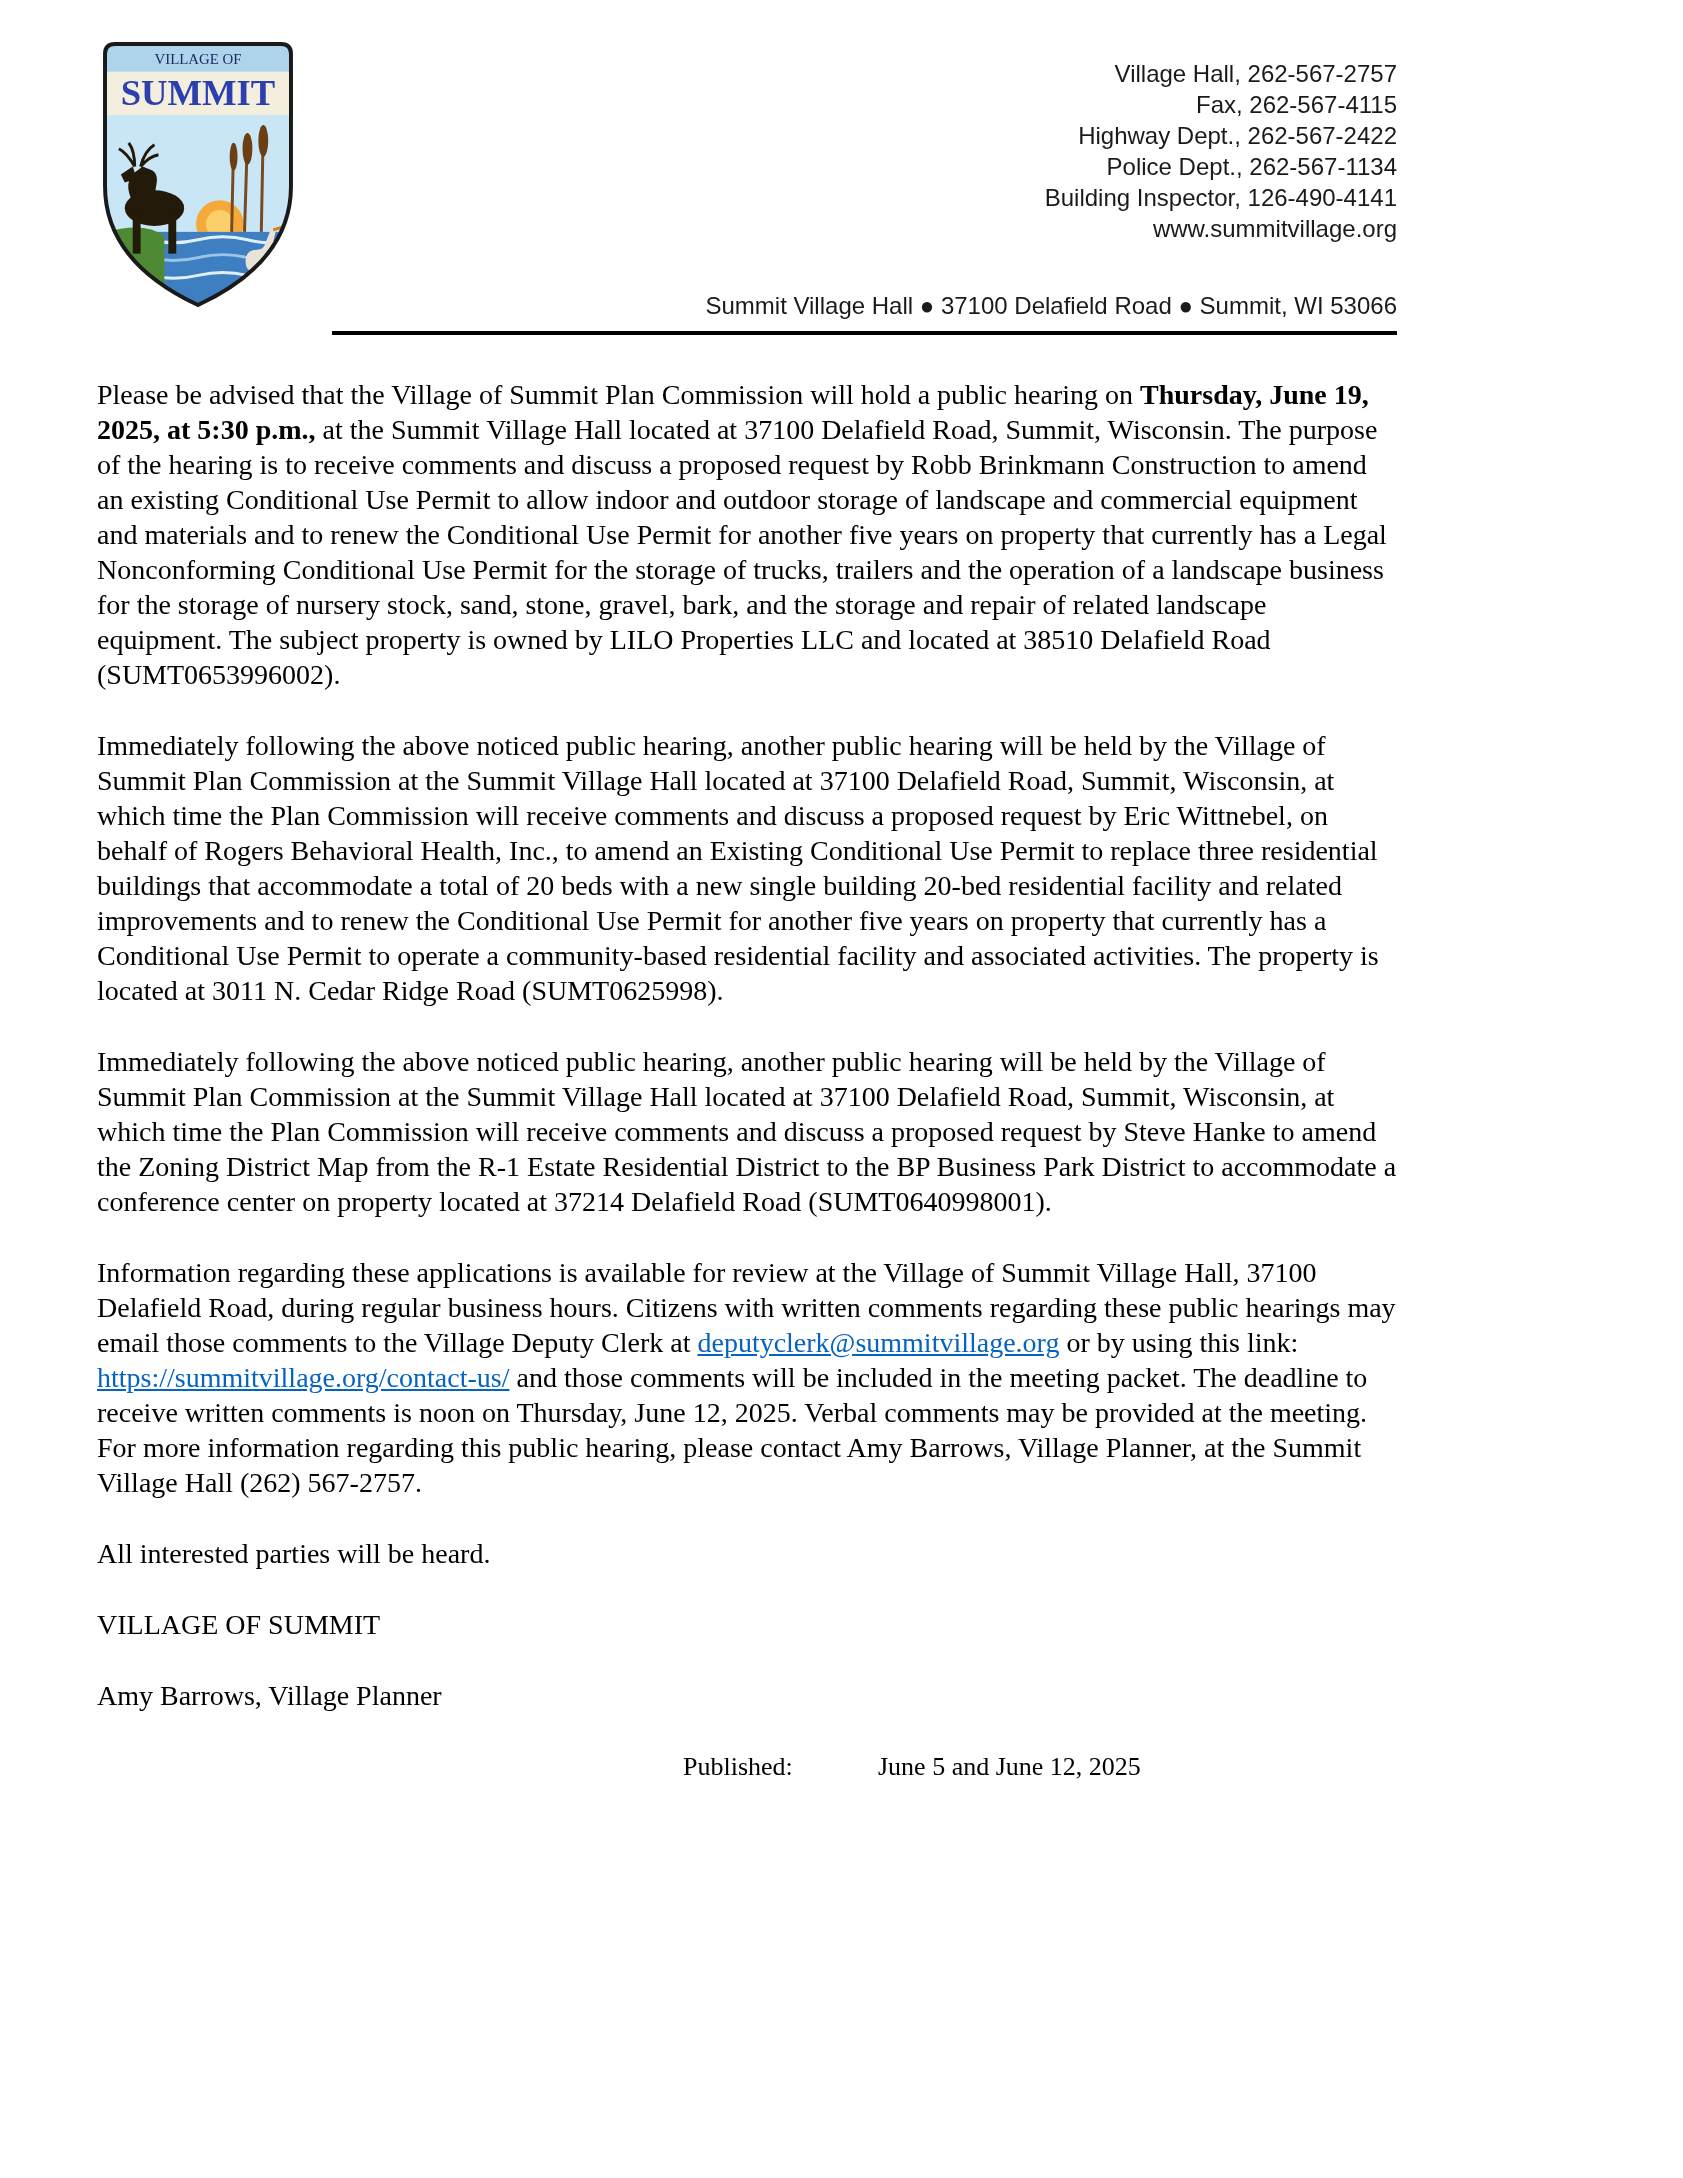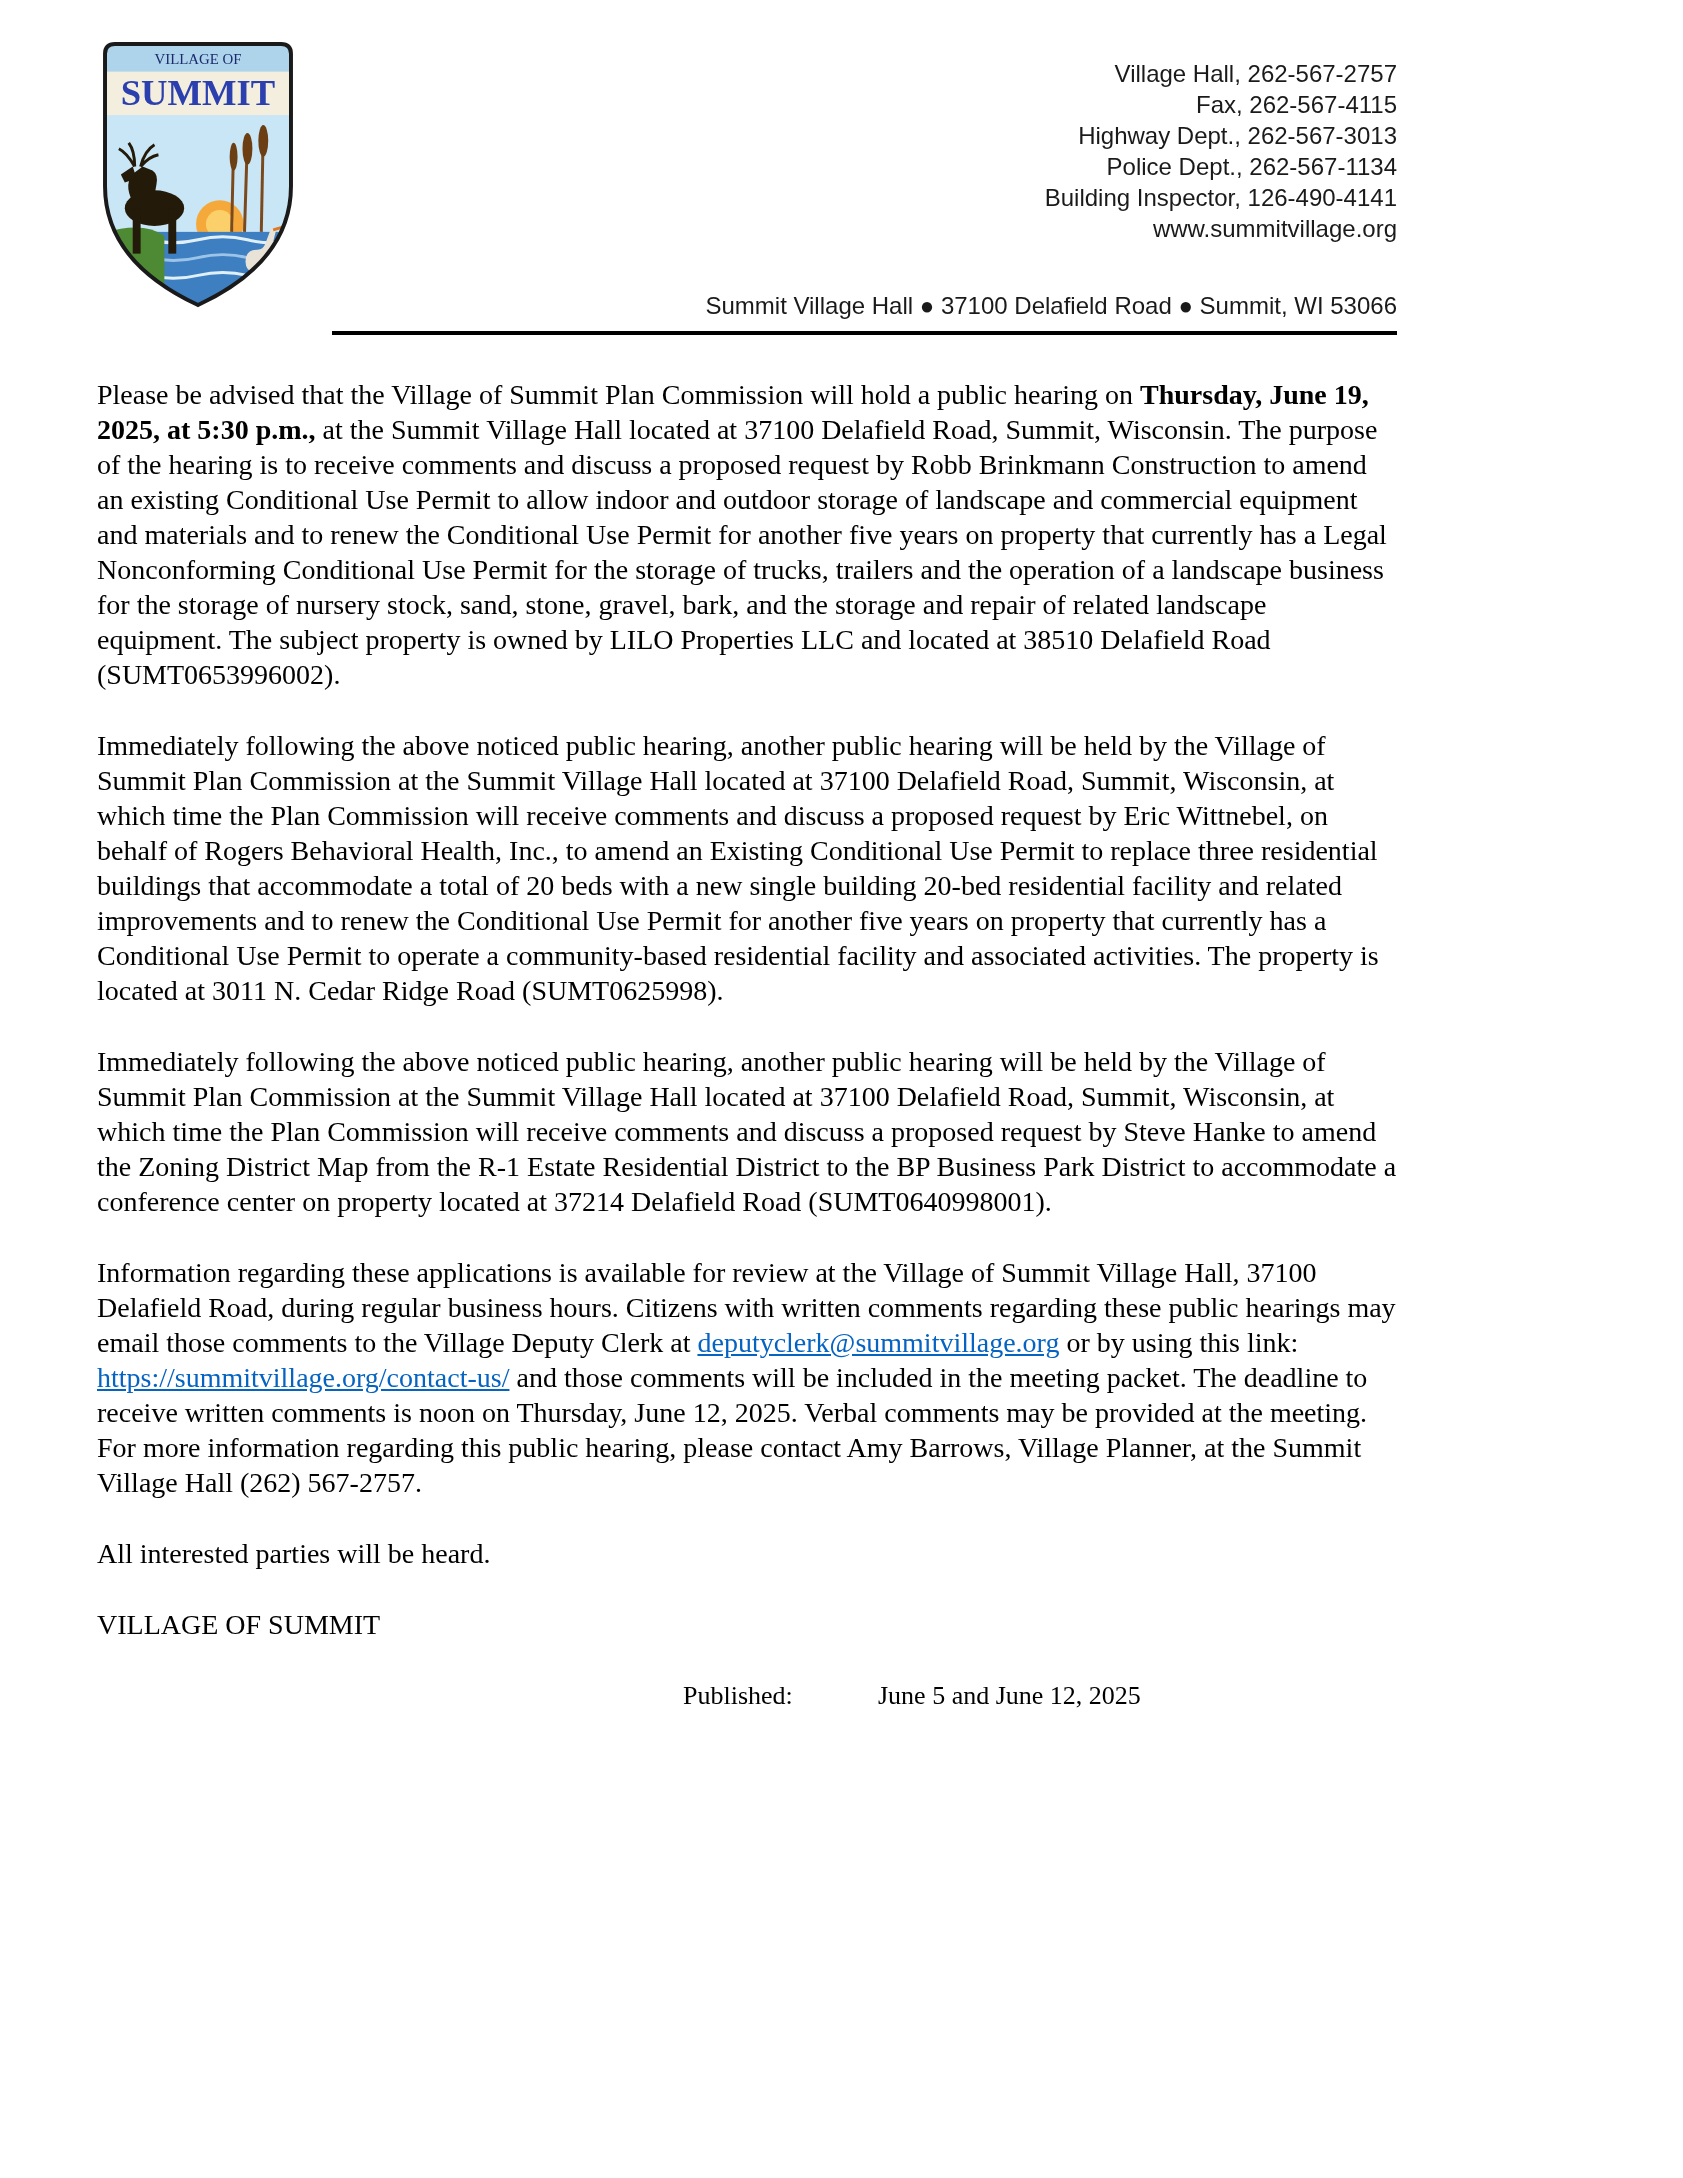--- a/index.html
+++ b/index.html
@@ -136,40 +136,41 @@
         <path d="M16,6 H184 Q194,6 194,16 V150 Q194,226 100,270 Q6,226 6,150 V16 Q6,6 16,6 Z" fill="none" stroke="#1a1a1a" stroke-width="4"></path>
         <text x="100" y="26" text-anchor="middle" font-size="15" font-family="Liberation Serif, serif" fill="#1c2a6b">VILLAGE OF</text>
         <text x="100" y="68" text-anchor="middle" font-size="37" font-weight="bold" font-family="Liberation Serif, serif" fill="#2b3fae">SUMMIT</text>
       </svg>
     </div>
 
     <div class="header-right">
       <div class="contact">
         <div>Village Hall, 262-567-2757</div>
         <div>Fax, 262-567-4115</div>
-        <div>Highway Dept., 262-567-3013</div>
+        <div>Highway Dept., 262-567-2422</div>
         <div>Police Dept., 262-567-1134</div>
         <div>Building Inspector, 126-490-4141</div>
         <div>www.summitvillage.org</div>
       </div>
       <div class="address">Summit Village Hall ● 37100 Delafield Road ● Summit, WI 53066</div>
     </div>
 
   </div>
 
   <hr class="rule">
 
 
   <div class="bodytext">
       <p><span>Please be advised that the Village of Summit Plan Commission will hold a public hearing on </span><span style="font-weight: bold;">Thursday, June 19, 2025, at 5:30 p.m.,</span><span> at the Summit Village Hall located at 37100 Delafield Road, Summit, Wisconsin. The purpose of the hearing is to receive comments and discuss a proposed request by Robb Brinkmann Construction to amend an existing Conditional Use Permit to allow indoor and outdoor storage of landscape and commercial equipment and materials and to renew the Conditional Use Permit for another five years on property that currently has a Legal Nonconforming Conditional Use Permit for the storage of trucks, trailers and the operation of a landscape business for the storage of nursery stock, sand, stone, gravel, bark, and the storage and repair of related landscape equipment. The subject property is owned by LILO Properties LLC and located at 38510 Delafield Road (SUMT0653996002).</span></p>
       <p><span>Immediately following the above noticed public hearing, another public hearing will be held by the Village of Summit Plan Commission at the Summit Village Hall located at 37100 Delafield Road, Summit, Wisconsin, at which time the Plan Commission will receive comments and discuss a proposed request by Eric Wittnebel, on behalf of Rogers Behavioral Health, Inc., to amend an Existing Conditional Use Permit to replace three residential buildings that accommodate a total of 20 beds with a new single building 20-bed residential facility and related improvements and to renew the Conditional Use Permit for another five years on property that currently has a Conditional Use Permit to operate a community-based residential facility and associated activities. The property is located at 3011 N. Cedar Ridge Road (SUMT0625998).</span></p>
       <p><span>Immediately following the above noticed public hearing, another public hearing will be held by the Village of Summit Plan Commission at the Summit Village Hall located at 37100 Delafield Road, Summit, Wisconsin, at which time the Plan Commission will receive comments and discuss a proposed request by Steve Hanke to amend the Zoning District Map from the R-1 Estate Residential District to the BP Business Park District to accommodate a conference center on property located at 37214 Delafield Road (SUMT0640998001).</span></p>
       <p><span>Information regarding these applications is available for review at the Village of Summit Village Hall, 37100 Delafield Road, during regular business hours. Citizens with written comments regarding these public hearings may email those comments to the Village Deputy Clerk at </span><a href="#">deputyclerk@summitvillage.org</a><span> or by using this link: </span><a href="#">https://summitvillage.org/contact-us/</a><span> and those comments will be included in the meeting packet. The deadline to receive written comments is noon on Thursday, June 12, 2025. Verbal comments may be provided at the meeting.  For more information regarding this public hearing, please contact Amy Barrows, Village Planner, at the Summit Village Hall (262) 567-2757.</span></p>
       <p><span>All interested parties will be heard.</span></p>
       <p><span>VILLAGE OF SUMMIT</span></p>
+      <p><span>Amy Barrows, Village Planner</span></p>
     </div>
 
   <div class="pubblock">
     <div class="pubrow">
       <span class="publabel">Published:</span>
       <span>June 5 and June 12, 2025</span>
     </div>
   </div>
 
 </div>

